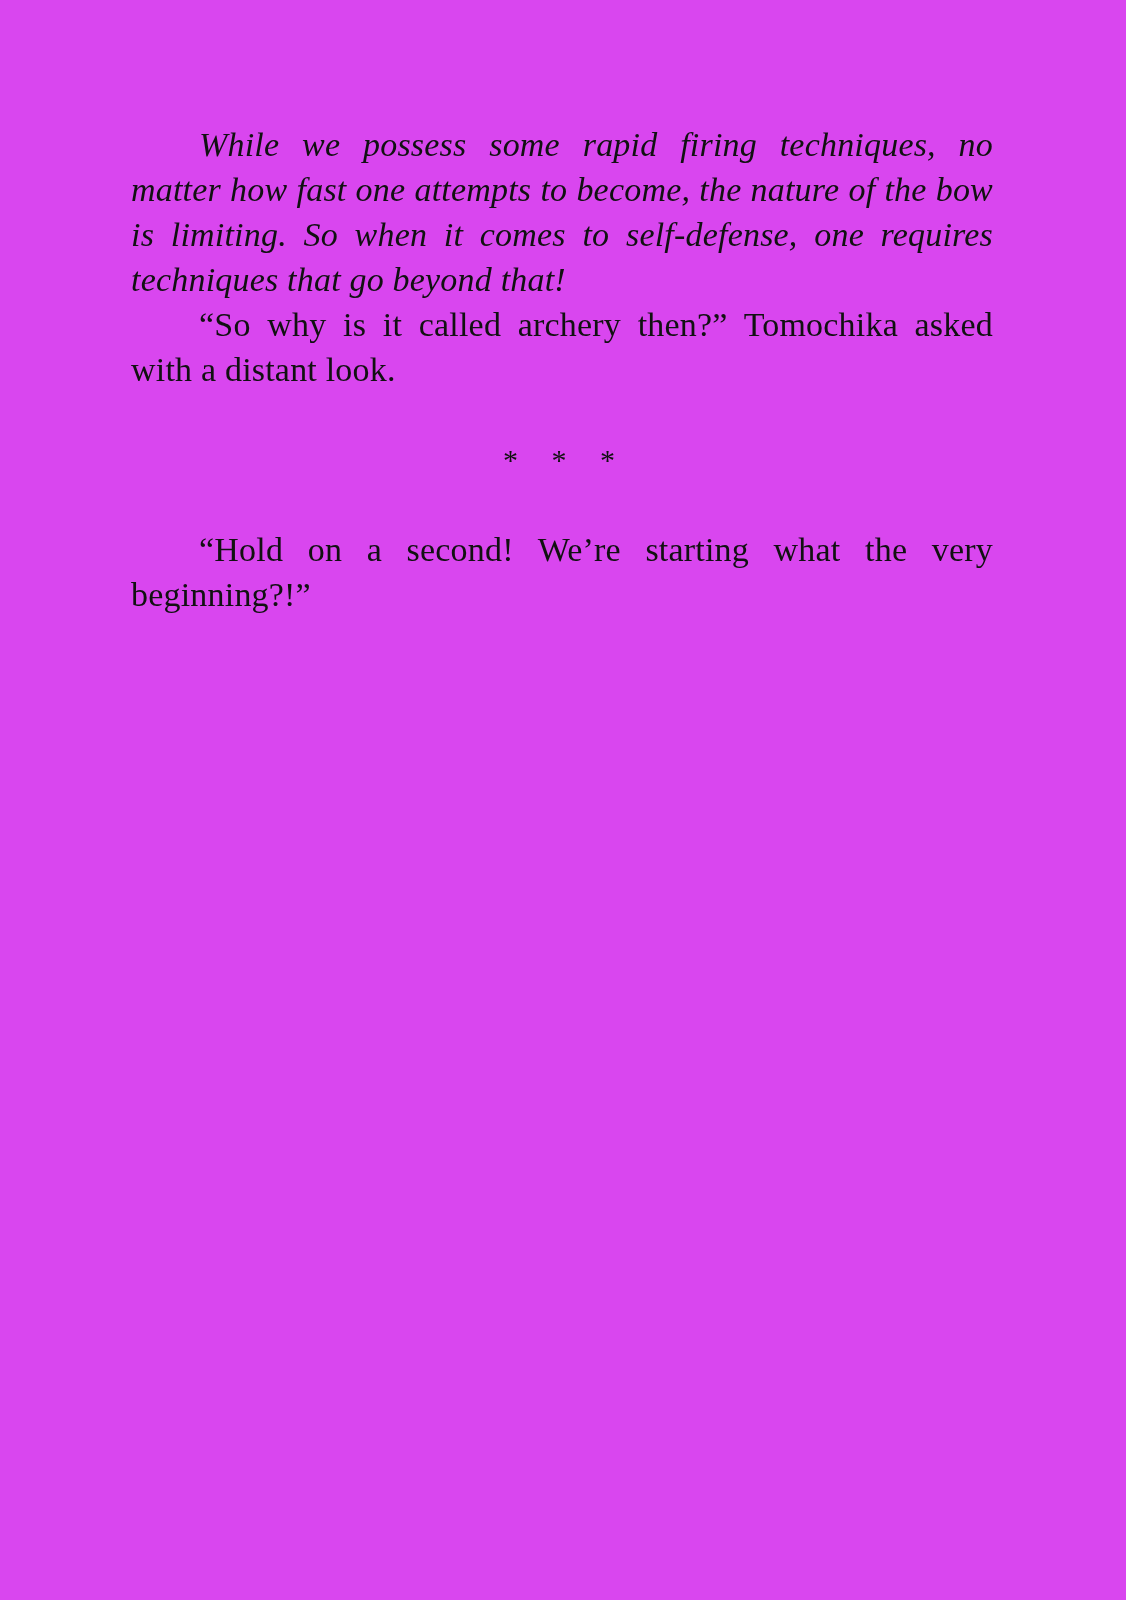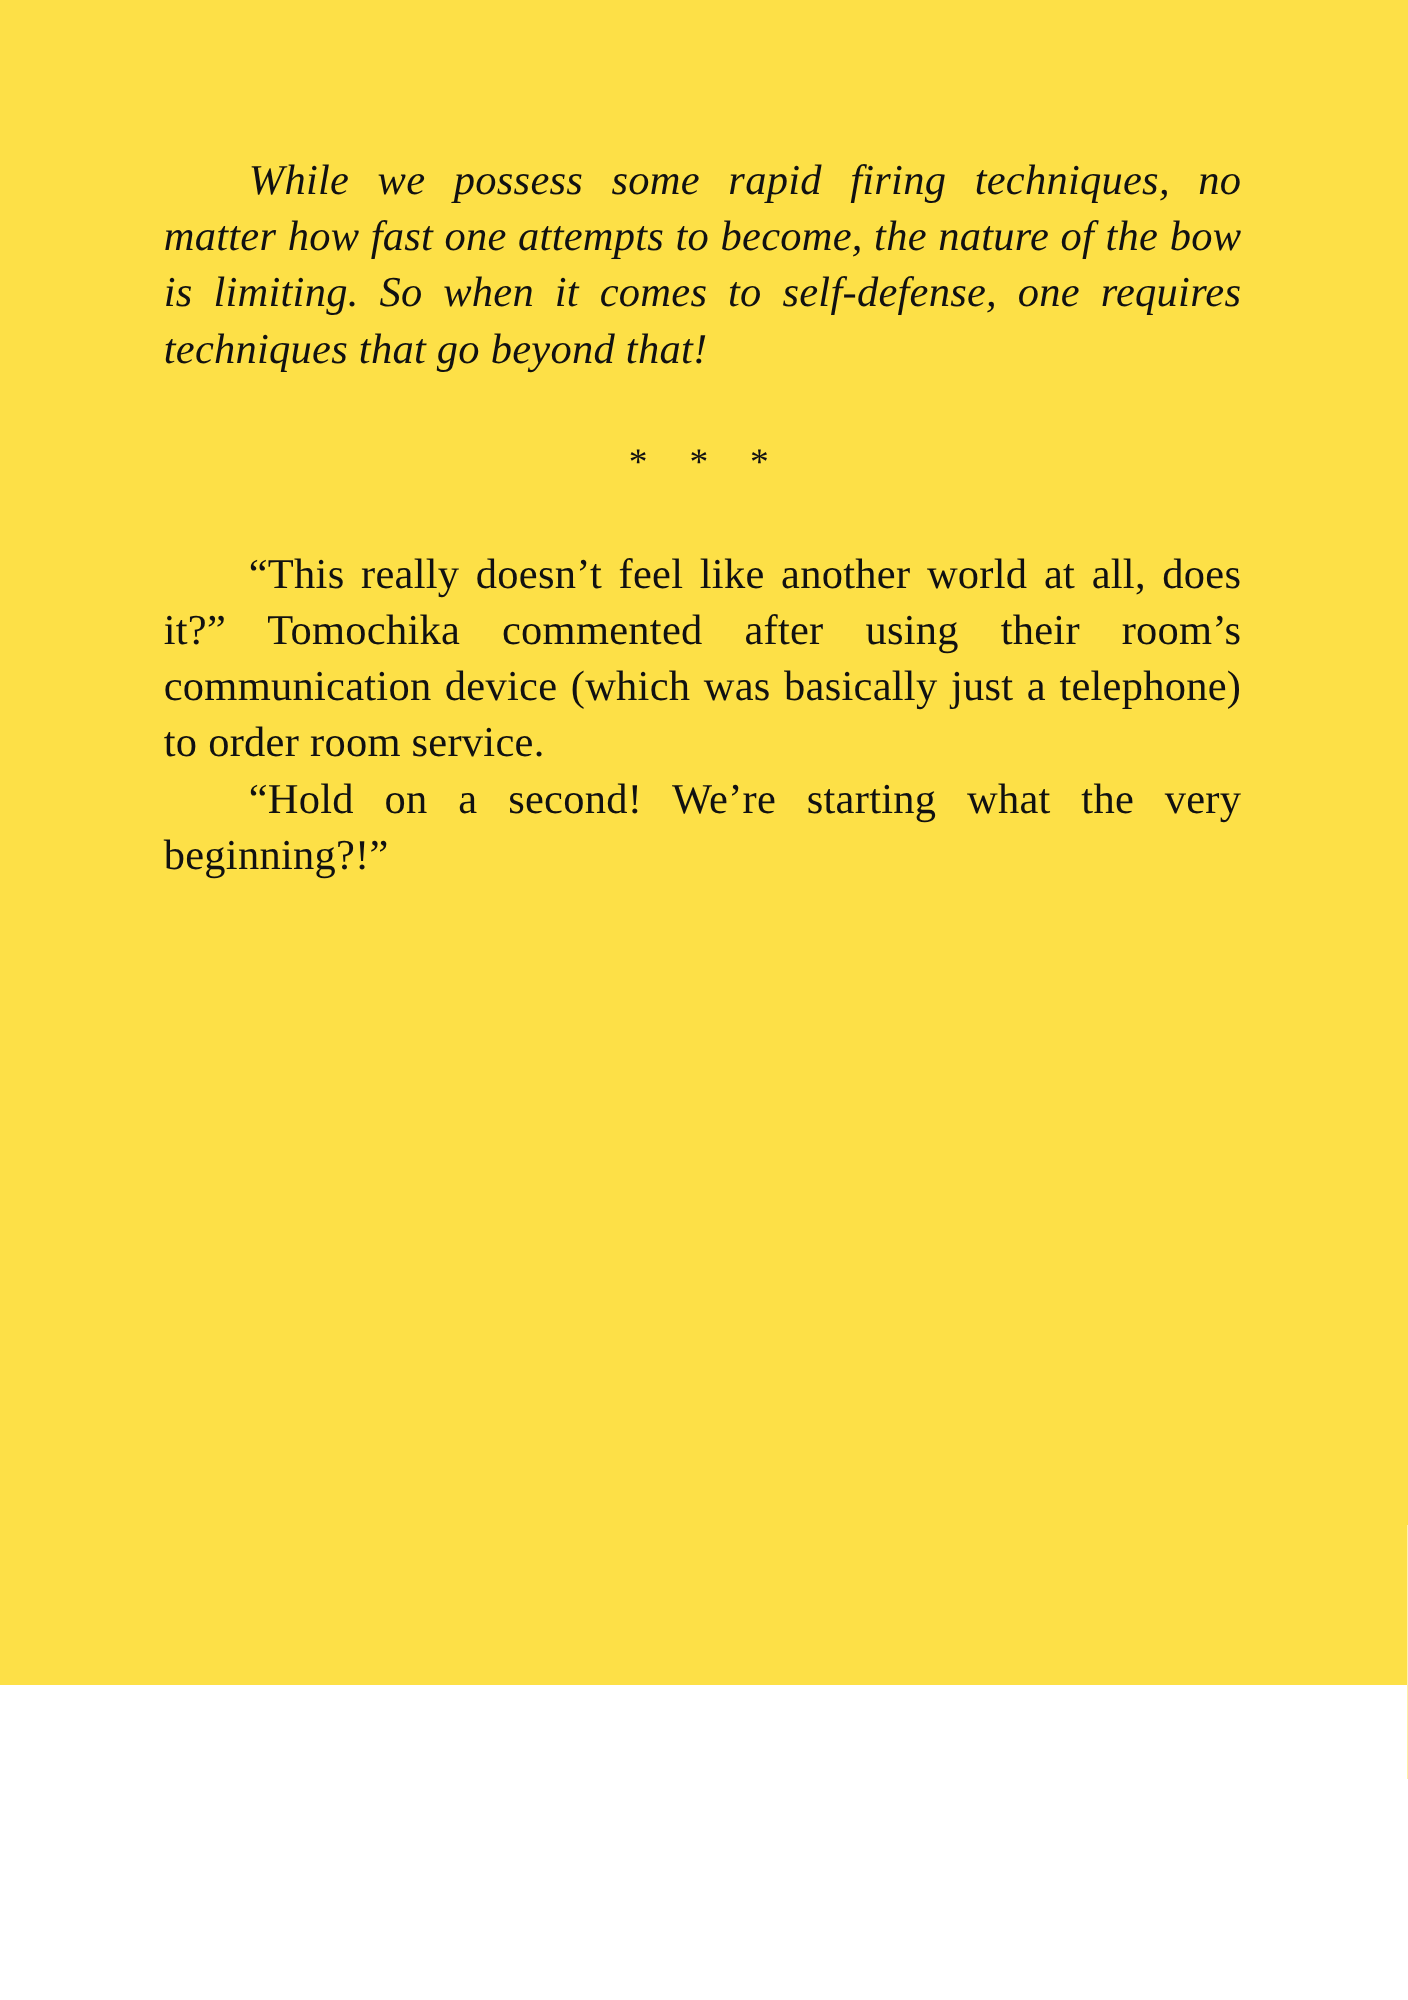--- a/index.html
+++ b/index.html
@@ -3,22 +3,22 @@
 <meta charset="utf-8">
 <style>
   html, body {
     margin: 0;
     padding: 0;
     background: #ffffff;
   }
   .page {
     position: relative;
     width: 1126px;
-    height: 1348px;
-    background: #fde047;
+    height: 1600px;
+    background: #d946ef;
     overflow: hidden;
     font-family: "Liberation Serif", serif;
     color: #111111;
   }
   .text-block {
     position: absolute;
     left: 131px;
     top: 122px;
     width: 862px;
   }
@@ -46,24 +46,24 @@
 </head>
 <body>
 
 <div class="page">
   <div class="text-block">
 
     <p class="para italic">While we possess some rapid firing techniques, no matter how fast one attempts to become, the nature of the bow is limiting. So when it comes to self-defense, one requires techniques that go beyond that!</p>
 
 
 
+    <p class="para">“So why is it called archery then?” Tomochika asked with a distant look.</p>
 
     <p class="para scene-break">* * *</p>
 
-    <p class="para">“This really doesn’t feel like another world at all, does it?” Tomochika commented after using their room’s communication device (which was basically just a telephone) to order room service.</p>
 
 
 
 
     <p class="para">“Hold on a second! We’re starting what the very beginning?!”</p>
 
   </div>
 </div>
 
 </body></html>

